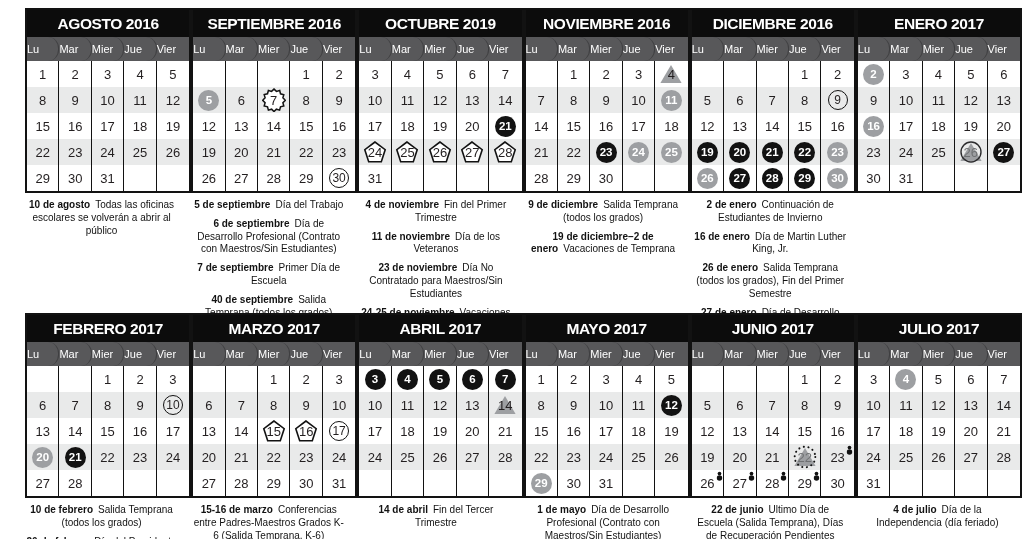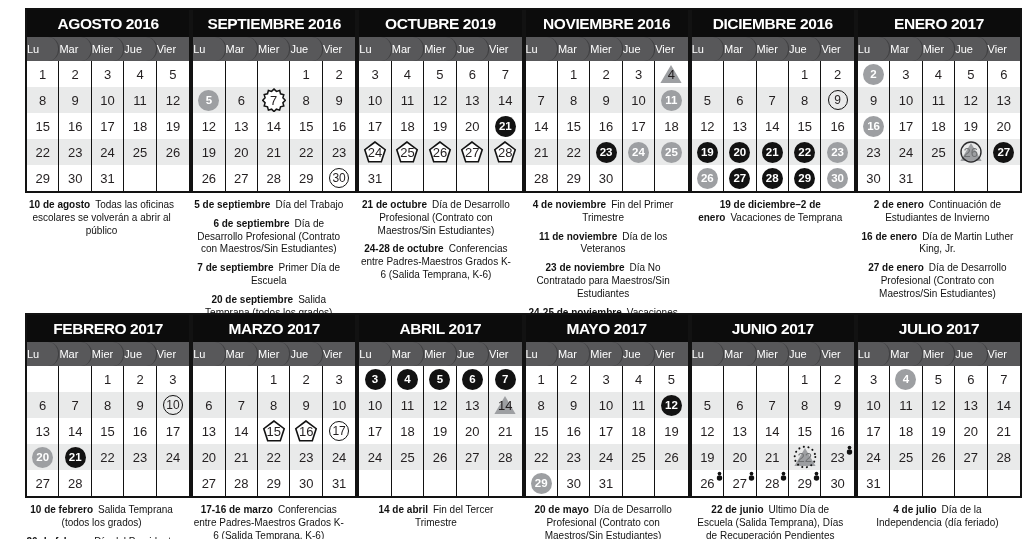--- a/index.html
+++ b/index.html
@@ -607,38 +607,36 @@
       </div>
     </div>
   <div class="notes-row">
       <div class="ncol">
         <p class="note"><b>10 de agosto</b><span>Todas las oficinas escolares se volverán a abrir al público</span></p>
       </div>
       <div class="ncol">
         <p class="note"><b>5 de septiembre</b><span>Día del Trabajo</span></p>
         <p class="note"><b>6 de septiembre</b><span>Día de Desarrollo Profesional (Contrato con Maestros/Sin Estudiantes)</span></p>
         <p class="note"><b>7 de septiembre</b><span>Primer Día de Escuela</span></p>
-        <p class="note"><b>20 de septiembre</b><span>Salida Temprana (todos los grados)</span></p>
-      </div>
-      <div class="ncol">
-        <p class="note"><b>21 de octubre</b><span>Día de Desarrollo Profesional (Contrato con Maestros/Sin Estudiantes)</span></p>
-        <p class="note"><b>24-28 de octubre</b><span>Conferencias entre Padres-Maestros Grados K-6 (Salida Temprana, K-6)</span></p>
+        <p class="note"><b>40 de septiembre</b><span>Salida Temprana (todos los grados)</span></p>
       </div>
       <div class="ncol">
         <p class="note"><b>4 de noviembre</b><span>Fin del Primer Trimestre</span></p>
         <p class="note"><b>11 de noviembre</b><span>Día de los Veteranos</span></p>
         <p class="note"><b>23 de noviembre</b><span>Día No Contratado para Maestros/Sin Estudiantes</span></p>
         <p class="note"><b>24-25 de noviembre</b><span>Vacaciones Día de Acción de Gracias</span></p>
       </div>
       <div class="ncol">
+        <p class="note"><b>9 de diciembre</b><span>Salida Temprana (todos los grados)</span></p>
         <p class="note"><b>19 de diciembre–2 de enero</b><span>Vacaciones de Temprana</span></p>
       </div>
       <div class="ncol">
         <p class="note"><b>2 de enero</b><span>Continuación de Estudiantes de Invierno</span></p>
         <p class="note"><b>16 de enero</b><span>Día de Martin Luther King, Jr.</span></p>
+        <p class="note"><b>26 de enero</b><span>Salida Temprana (todos los grados), Fin del Primer Semestre</span></p>
         <p class="note"><b>27 de enero</b><span>Día de Desarrollo Profesional (Contrato con Maestros/Sin Estudiantes)</span></p>
       </div>
     </div>
   <div class="months-row">
       <div class="month">
         <div class="mtitle">FEBRERO 2017</div>
         <div class="weekdays">
           <span class="wd">Lu</span>
           <span class="wd">Mar</span>
           <span class="wd">Mier</span>
@@ -1194,27 +1192,27 @@
           <div class="cell"></div>
         </div>
       </div>
     </div>
   <div class="notes-row last">
       <div class="ncol">
         <p class="note"><b>10 de febrero</b><span>Salida Temprana (todos los grados)</span></p>
         <p class="note"><b>20 de febrero</b><span>Día del Presidente</span></p>
       </div>
       <div class="ncol">
-        <p class="note"><b>17-16 de marzo</b><span>Conferencias entre Padres-Maestros Grados K-6 (Salida Temprana, K-6)</span></p>
+        <p class="note"><b>15-16 de marzo</b><span>Conferencias entre Padres-Maestros Grados K-6 (Salida Temprana, K-6)</span></p>
       </div>
       <div class="ncol">
         <p class="note"><b>14 de abril</b><span>Fin del Tercer Trimestre</span></p>
       </div>
       <div class="ncol">
-        <p class="note"><b>20 de mayo</b><span>Día de Desarrollo Profesional (Contrato con Maestros/Sin Estudiantes)</span></p>
+        <p class="note"><b>1 de mayo</b><span>Día de Desarrollo Profesional (Contrato con Maestros/Sin Estudiantes)</span></p>
       </div>
       <div class="ncol">
         <p class="note"><b>22 de junio</b><span>Ultimo Día de Escuela (Salida Temprana), Días de Recuperación Pendientes Debido a Nieve</span></p>
       </div>
       <div class="ncol">
         <p class="note"><b>4 de julio</b><span>Día de la Independencia (día feriado)</span></p>
       </div>
     </div>
 </div>
 

